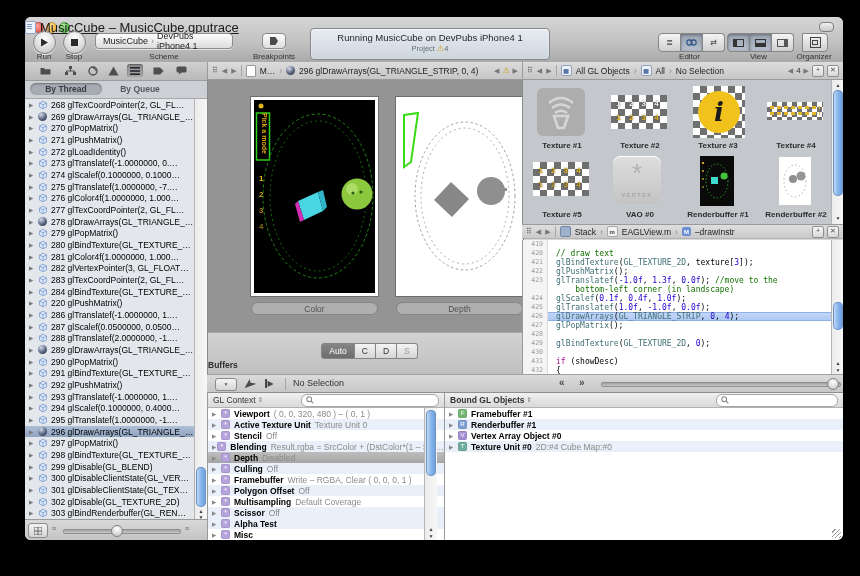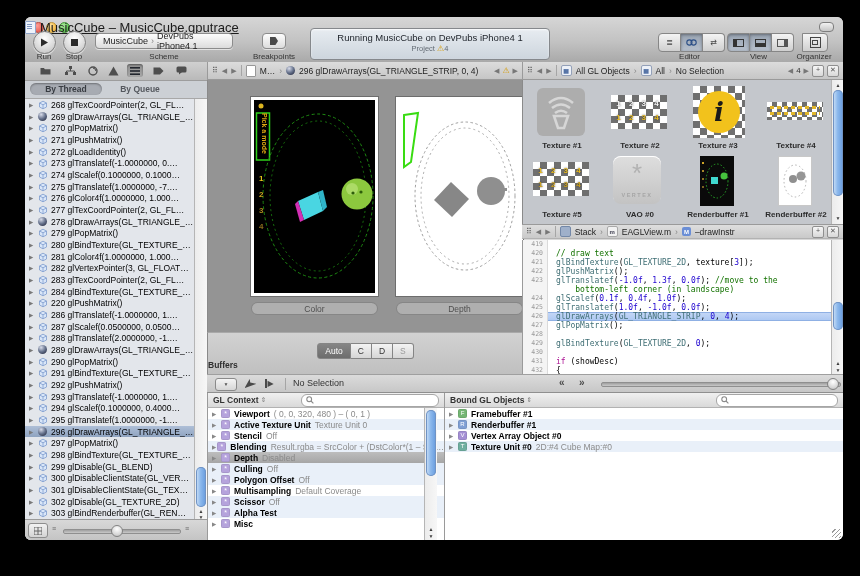--- a/index.html
+++ b/index.html
@@ -63,21 +63,21 @@
   .nav-row.sel{background:linear-gradient(#aebfd7,#8fa3c0);}
   .nav-bottombar{position:absolute;left:0;top:457px;width:182px;height:21px;background:linear-gradient(#d8d8d8,#c3c3c3);border-top:1px solid #9b9b9b;}
   .slider-track{position:absolute;height:3px;border-radius:2px;background:linear-gradient(#9f9f9f,#c9c9c9);border:1px solid #8f8f8f;}
   .slider-knob{position:absolute;width:10px;height:10px;border-radius:50%;border:1px solid #828282;
     background:radial-gradient(circle at 50% 30%,#fff,#d2d2d2 70%,#b8b8b8);}
   
   .canvas{position:absolute;left:182px;top:63px;width:315px;height:252px;background:#949494;border-left:1px solid #8a8a8a;}
   .pframe{position:absolute;top:17px;width:127px;height:199px;background:#000;border:3px solid #fff;box-shadow:0 0 0 1px #6d6d6d;box-sizing:border-box;}
   .plabel{position:absolute;top:222px;width:127px;height:13px;line-height:13px;text-align:center;font-size:8.5px;color:#4f4f4f;
     background:rgba(255,255,255,.25);border:1px solid rgba(40,40,40,.3);border-radius:7px;box-sizing:border-box;}
-  .bufstrip{position:absolute;left:182px;top:315px;width:315px;height:42px;background:linear-gradient(#d2d2d2,#bfbfbf);border-top:1px solid #a9a9a9;border-left:1px solid #8a8a8a;}
+  .bufstrip{position:absolute;left:182px;top:315px;width:315px;height:42px;background:linear-gradient(#d2d2d2,#bfbfbf);border-top:1px solid #a9a9a9;border-left:1px solid #8a8a8a;padding-left:8px;}
   #buffer-segs{position:absolute;left:0;right:0;top:10px;display:flex;justify-content:center;}
   .seg{height:14px;line-height:14px;padding:0 7px;font-size:8.5px;color:#333;border:1px solid #858585;border-left:none;
     background:linear-gradient(#f3f3f3,#d6d6d6);}
   .seg.first{border-left:1px solid #858585;border-radius:3px 0 0 3px;}
   .seg.last{border-radius:0 3px 3px 0;}
   .seg.on{background:linear-gradient(#858585,#6d6d6d);color:#fff;}
   .seg.dim{color:#9a9a9a;}
   .buf-label{position:absolute;left:0;right:0;top:27px;font-size:8.5px;font-weight:bold;color:#2f2f2f;}
   
   .texgrid{position:absolute;left:497px;top:63px;width:321px;height:144px;background:#c4c7cc;border-left:1px solid #8a8a8a;}
@@ -824,21 +824,21 @@
       </span>
     <span class="abs" style="left:78px;top:3px;width:1px;height:12px;background:#a5a5a5;"></span>
     <span class="abs" style="left:86px;top:3px;font-size:9px;color:#333;">No Selection</span>
     <span class="abs" style="left:352px;top:2px;font-size:10px;font-weight:bold;color:#4a4a4a;">«</span>
     <span class="abs" style="left:372px;top:2px;font-size:10px;font-weight:bold;color:#4a4a4a;">»</span>
     <div class="slider-track" style="left:394px;top:7px;width:238px;"></div>
     <div class="slider-knob" style="left:620px;top:3px;"></div>
   </div>
 
   <div class="tblheader" style="left:182px;width:237px;border-left:1px solid #9a9a9a;">
-    <span style="font-weight:bold;text-align:right;">GL Context</span>
+    <span style="font-weight:normal;text-align:right;">GL Context</span>
     <span style="font-size:6.5px;color:#777;">⇕</span>
     <span class="searchfield" style="width:128px;">
       <svg width="8" height="8" viewBox="0 0 8 8">
           <circle cx="3.2" cy="3.2" r="2.4" fill="none" stroke="#8a8a8a" stroke-width="1.1"></circle>
           <line x1="5" y1="5" x2="7.4" y2="7.4" stroke="#8a8a8a" stroke-width="1.1"></line>
         </svg>
     </span>
   </div>
   <div class="t-rows" id="gl-rows" style="left:182px;width:237px;height:132px;border-left:1px solid #9a9a9a;box-sizing:border-box;">
       <div class="t-row">
@@ -869,20 +869,26 @@
         <span class="tri">▶</span>
         <span class="badge" style="font-size: 7px;">*</span>
         <span class="nm">Depth</span>
         <span class="vl">Disabled</span>
       </div>
       <div class="t-row alt">
         <span class="tri">▶</span>
         <span class="badge" style="font-size: 7px;">*</span>
         <span class="nm">Culling</span>
         <span class="vl">Off</span>
+      </div>
+      <div class="t-row">
+        <span class="tri">▶</span>
+        <span class="badge" style="font-size: 7px;">*</span>
+        <span class="nm">Framebuffer</span>
+        <span class="vl">Write – RGBA, Clear ( 0, 0, 0, 1 )</span>
       </div>
       <div class="t-row alt">
         <span class="tri">▶</span>
         <span class="badge" style="font-size: 7px;">*</span>
         <span class="nm">Polygon Offset</span>
         <span class="vl">Off</span>
       </div>
       <div class="t-row">
         <span class="tri">▶</span>
         <span class="badge" style="font-size: 7px;">*</span>

